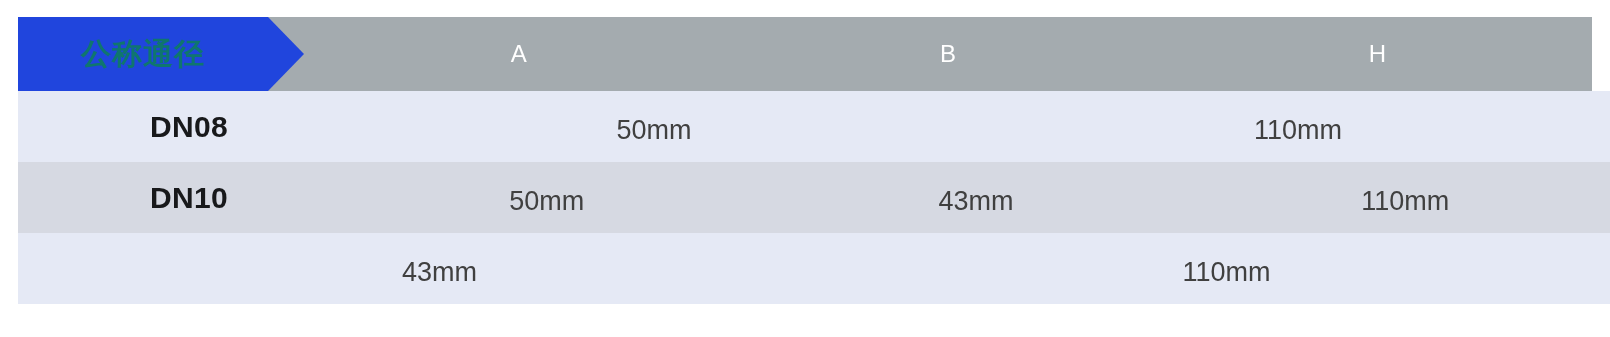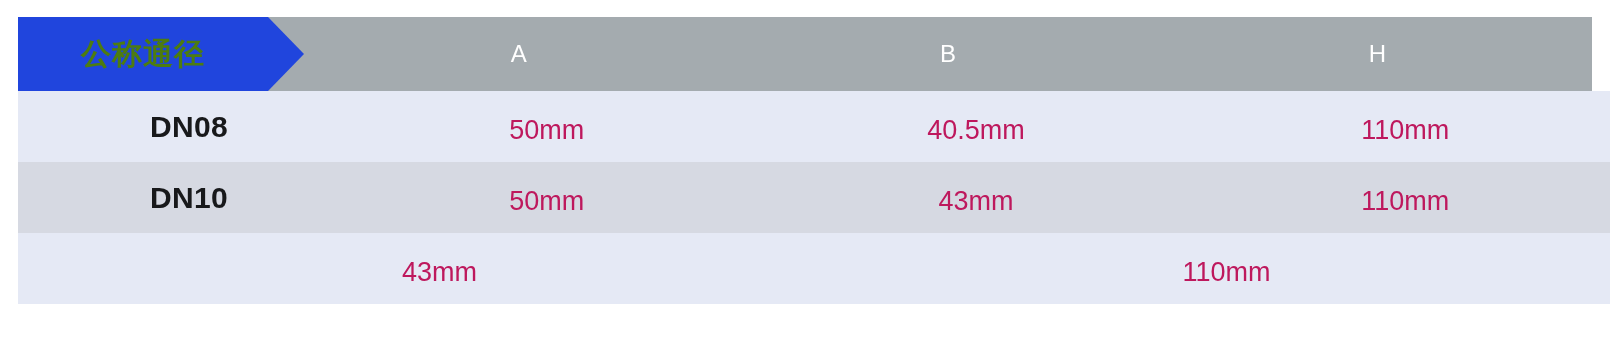--- a/index.html
+++ b/index.html
@@ -56,21 +56,21 @@
   }
   .th-label-cn {
     position: absolute;
     left: 0;
     top: 0;
     width: 250px;
     height: 74px;
     display: flex;
     align-items: center;
     justify-content: center;
-    color: #4d7c0f;
+    color: #0f766e;
     font-size: 30px;
     font-weight: bold;
     letter-spacing: 1px;
     z-index: 3;
   }
   .th-cells {
     position: absolute;
     left: 286px;
     top: 0;
     right: 0;
@@ -117,21 +117,21 @@
     flex: 1 1 auto;
     display: flex;
     height: 100%;
     align-items: center;
   }
   .td-val {
     flex: 1 1 0;
     display: flex;
     align-items: center;
     justify-content: center;
-    color: #be185d;
+    color: #404040;
     font-size: 27px;
     font-weight: normal;
     margin-top: 8px;
   }
 </style>
 </head>
 <body>
 
 <div class="spec-table">
 
@@ -146,21 +146,20 @@
       <div class="th-cell">H</div>
     </div>
   </div>
 
   <div class="tbody">
 
     <div class="trow alt-light">
       <div class="td-name">DN08</div>
       <div class="td-vals">
         <div class="td-val">50mm</div>
-        <div class="td-val">40.5mm</div>
         <div class="td-val">110mm</div>
       </div>
     </div>
 
     <div class="trow alt-dark">
       <div class="td-name">DN10</div>
       <div class="td-vals">
         <div class="td-val">50mm</div>
         <div class="td-val">43mm</div>
         <div class="td-val">110mm</div>

